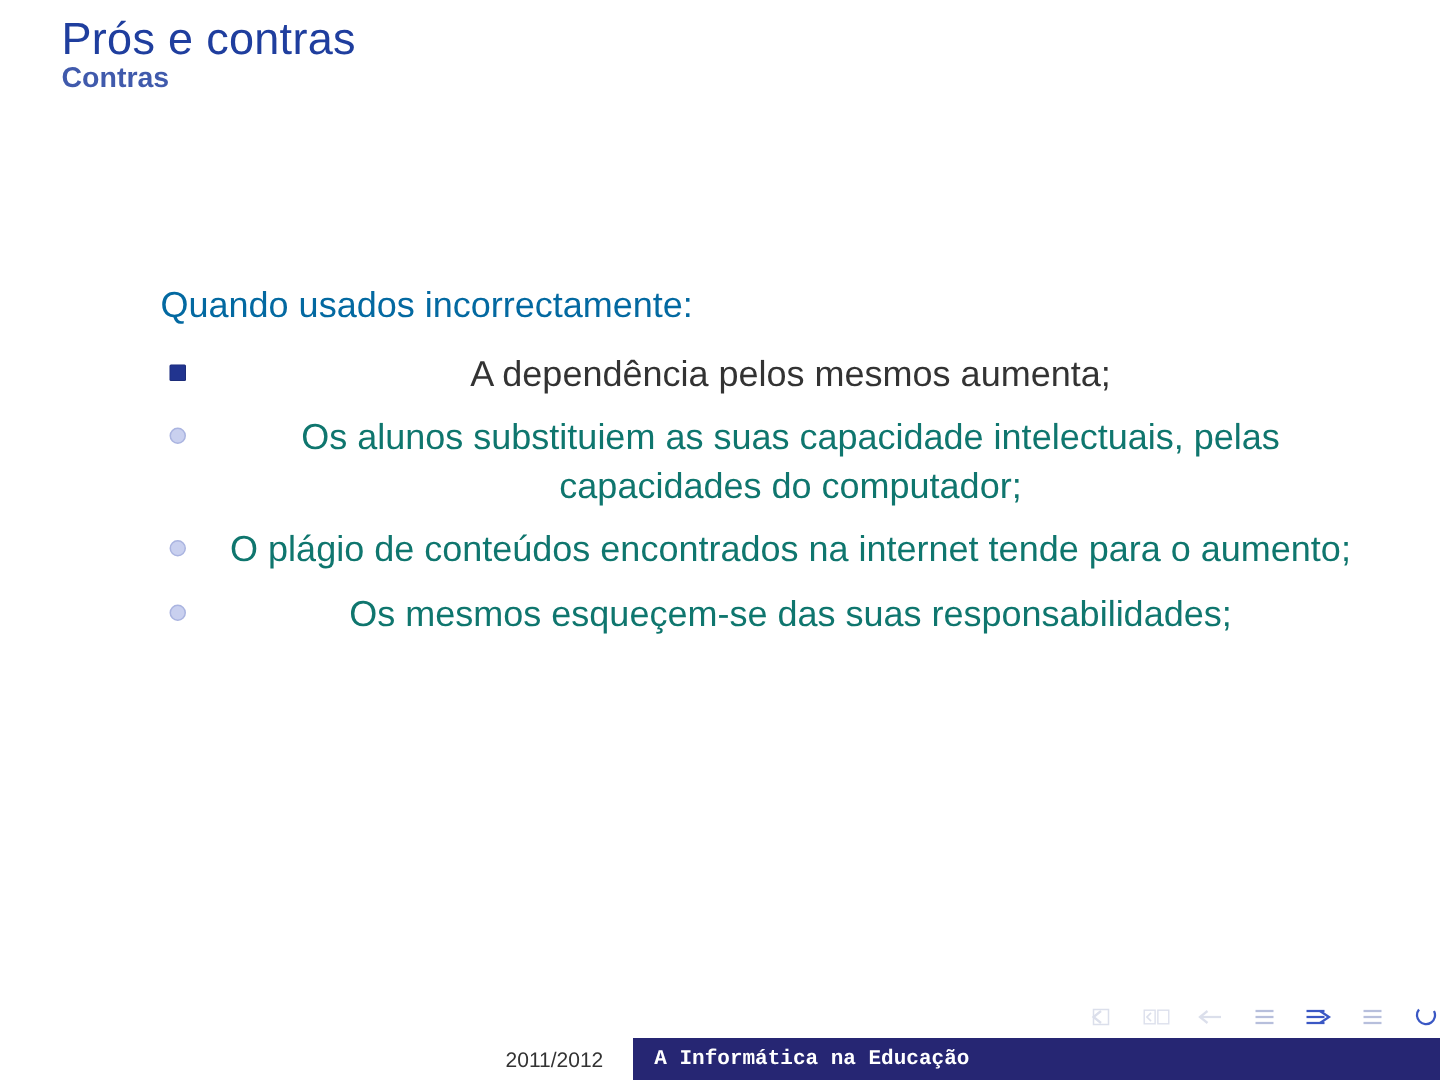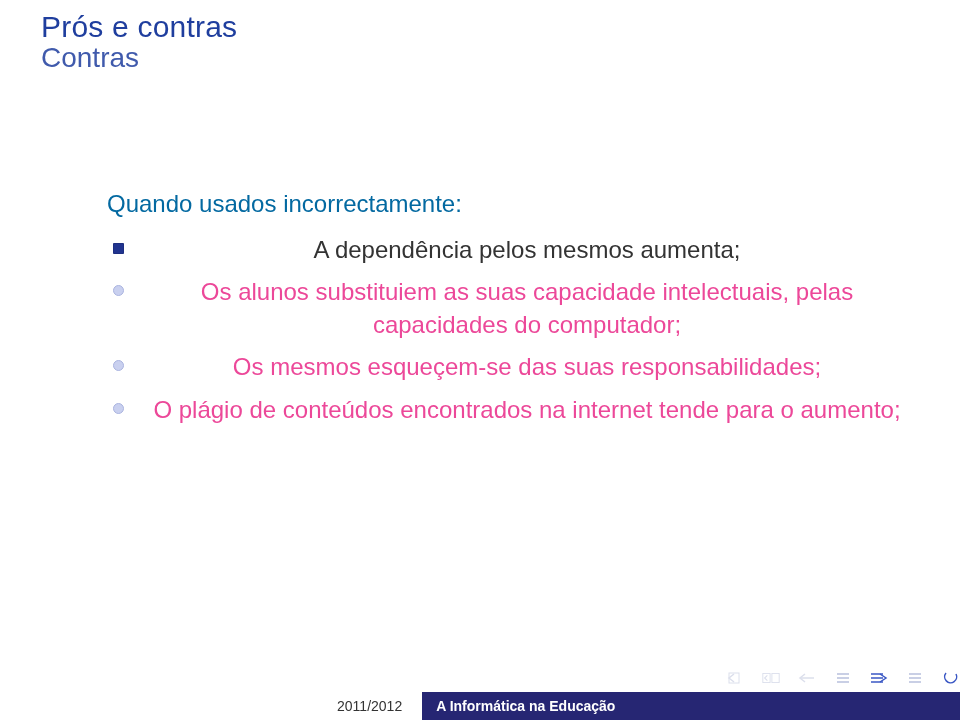--- a/index.html
+++ b/index.html
@@ -1,34 +1,34 @@
 <!DOCTYPE html>
 <html><head>
 <meta charset="utf-8">
 <style>
   * { margin: 0; padding: 0; box-sizing: border-box; }
   html, body { width: 960px; height: 720px; background: #fff; font-family: "Helvetica Neue", Helvetica, Arial, sans-serif; color: #000; overflow: hidden; }
   .slide { position: relative; width: 960px; height: 720px; margin-left: 19px; }
   .header { padding: 10px 22px 4px 22px; }
   .title { font-size: 30px; font-weight: 400; color: #1f3e9e; letter-spacing: 0.2px; }
-  .subtitle { font-size: 28px; font-weight: 400; color: #1f3e9e; opacity: 0.85; margin-top: -2px; }
+  .subtitle { font-size: 19px; font-weight: 700; color: #1f3e9e; opacity: 0.85; margin-top: -2px; }
   .content { position: absolute; left: 88px; top: 190px; right: 60px; }
   .lead { font-size: 24px; color: #0369a1; margin-bottom: 16px; font-weight: 400; }
   .bullets { list-style: none; }
   .bullets li { position: relative; padding-left: 28px; margin: 10px 0 6px 0; font-size: 24px; line-height: 1.35; text-align: center; }
   .bullets li .marker { position: absolute; left: 6px; top: 9px; width: 11px; height: 11px; }
   .marker-active { background: #21348f; border-radius: 1px; box-shadow: 0 0 0 0.5px rgba(0,0,0,0.2) inset; }
   .marker-dim { border-radius: 50%; background: #c9d0ef; border: 1px solid #aab4e0; }
   .li-active { color: #333; }
-  .li-dim { color: #ec4899; }
+  .li-dim { color: #0f766e; }
   .footer { position: absolute; bottom: 0; left: 0; right: 0; height: 28px; display: flex; align-items: center; }
   .footer-left { flex: 0 0 auto; width: 42%; padding-left: 12px; }
   .footer-date { font-size: 14px; color: #333; padding-right: 20px; text-align: right; display: block; }
   .footer-right { flex: 1; background: #262673; height: 28px; display: flex; align-items: center; padding-left: 14px; }
-  .footer-title { font-size: 14px; font-weight: 600; color: #fff; }
+  .footer-title { font-size: 14px; font-weight: 600; color: #fff; font-family: Liberation Mono, monospace; }
   .navbar { position: absolute; right: 18px; bottom: 34px; display: flex; align-items: center; gap: 16px; color: #9aa4c8; }
   .nav-icon { width: 20px; height: 16px; display: inline-flex; align-items: center; justify-content: center; }
   .nav-icon svg { display: block; }
   .nav-icon.dim svg { opacity: 0.35; }
   .nav-icon.blue svg path, .nav-icon.blue svg polyline, .nav-icon.blue svg line { stroke: #3a57c4; }
   .nav-refresh svg path { stroke: #3a57c4; }
   .lines-icon svg line { stroke: #b7bfdc; }
 </style>
 </head>
 <body>
@@ -45,25 +45,25 @@
       <li class="li-active">
         <span class="marker marker-active"></span>
         <span>A dependência pelos mesmos aumenta;</span>
       </li>
       <li class="li-dim">
         <span class="marker marker-dim"></span>
         <span>Os alunos substituiem as suas capacidade intelectuais, pelas capacidades do computador;</span>
       </li>
       <li class="li-dim">
         <span class="marker marker-dim"></span>
-        <span>Os mesmos esqueçem-se das suas responsabilidades;</span>
+        <span>O plágio de conteúdos encontrados na internet tende para o aumento;</span>
       </li>
       <li class="li-dim">
         <span class="marker marker-dim"></span>
-        <span>O plágio de conteúdos encontrados na internet tende para o aumento;</span>
+        <span>Os mesmos esqueçem-se das suas responsabilidades;</span>
       </li>
     </ul>
   </div>
 
   <div class="navbar">
     <span class="nav-icon dim">
       <svg width="18" height="14" viewBox="0 0 18 14">
           <polyline points="8,3 3,7 8,11" fill="none" stroke="#9aa4c8" stroke-width="1.5"></polyline>
           <rect x="3" y="2" width="10" height="10" fill="none" stroke="#9aa4c8" stroke-width="1"></rect>
         </svg>

